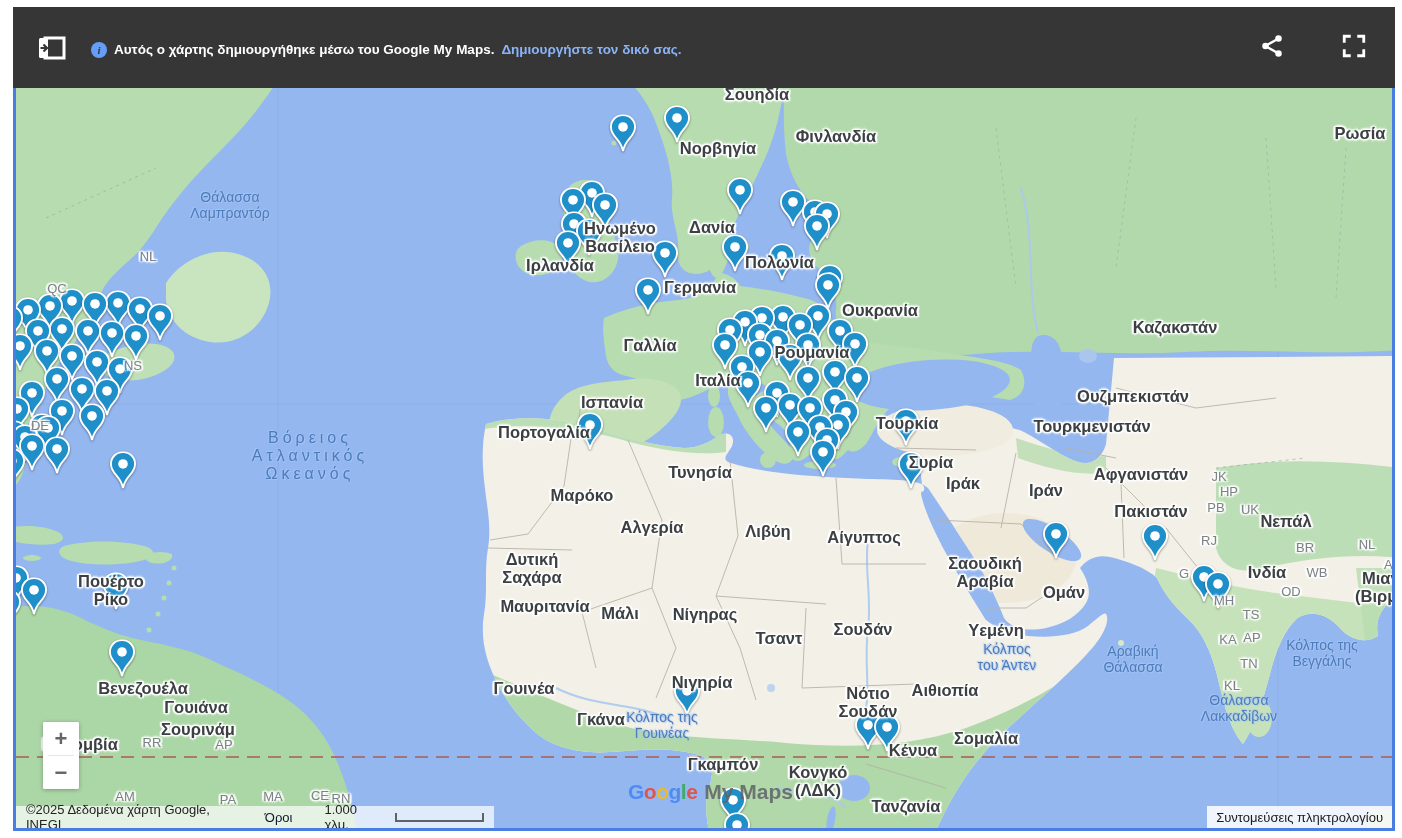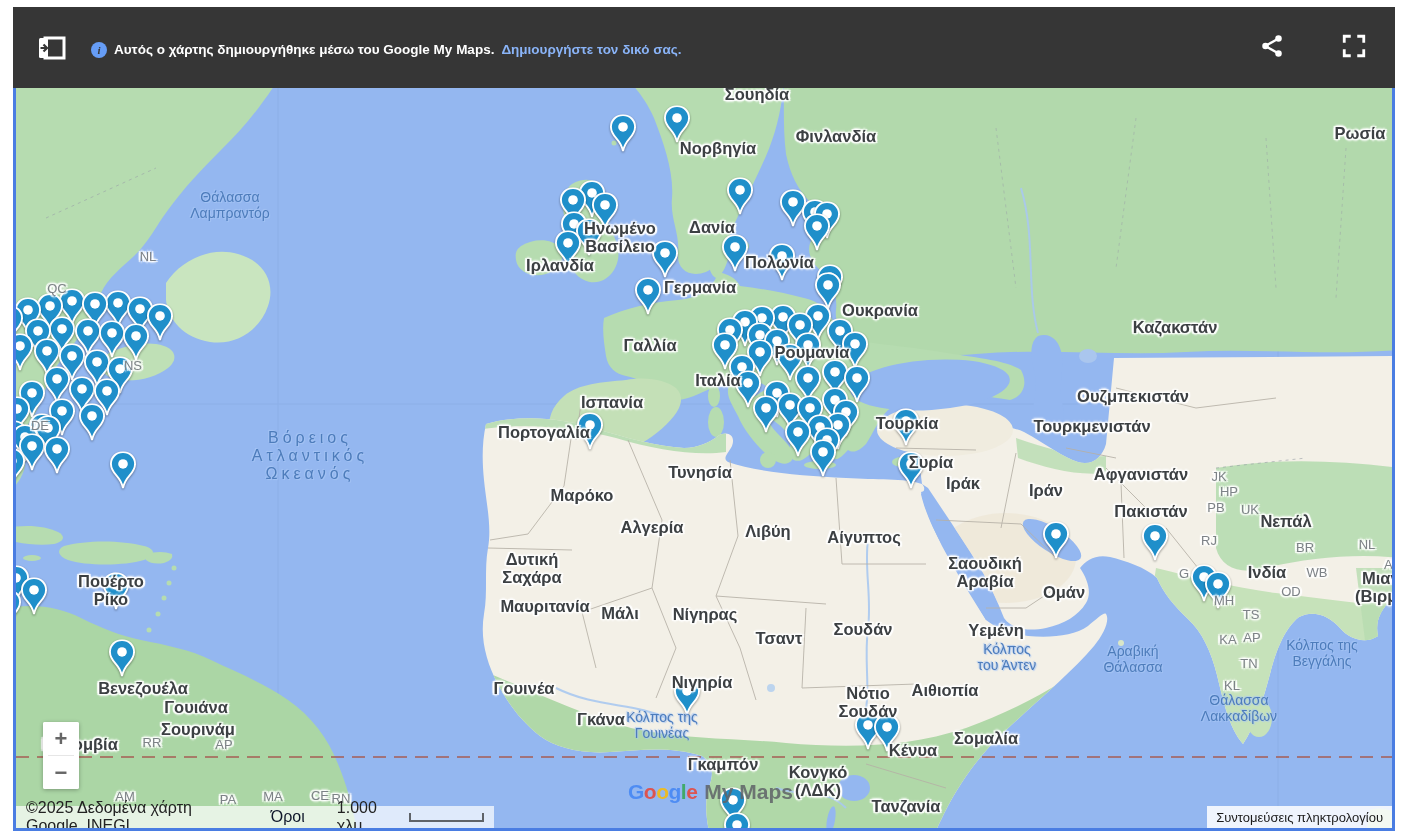--- a/index.html
+++ b/index.html
@@ -36,21 +36,21 @@
   .zoomctl{position:absolute;left:27px;top:634px;width:36px;background:#fff;border-radius:2px;
     box-shadow:0 1px 4px rgba(0,0,0,.3);overflow:hidden;}
   .zbtn{display:block;width:36px;height:33px;background:#fff;border:none;font-size:22px;font-weight:700;color:#666;
     cursor:pointer;line-height:30px;padding:0;}
   .zdiv{height:1px;background:#e6e6e6;margin:0 5px;}
   
   .wm{position:absolute;left:612px;top:692px;font-size:21px;font-weight:700;letter-spacing:-.5px;opacity:.85;pointer-events:none;}
   .wm .suffix{color:#5f6368;font-weight:700;margin-left:7px;letter-spacing:0;}
   
   .attrib{position:absolute;left:0;bottom:0;height:22px;width:478px;background:rgba(255,255,255,.7);
-    display:flex;align-items:center;font-size:16px;color:#222;padding:0 10px;box-sizing:border-box;gap:6px;}
+    display:flex;align-items:center;font-size:13px;color:#222;padding:0 10px;box-sizing:border-box;gap:6px;}
   .attrib a{color:#0f172a;text-decoration:none;cursor:pointer;margin-left:26px;}
   .scaletxt{margin-left:26px;}
   .scalebar{width:92px;height:7px;border-bottom:2px solid #5f6368;border-left:2px solid #5f6368;border-right:2px solid #5f6368;margin-left:8px;}
   
   .shortcuts{position:absolute;right:0;bottom:0;height:22px;background:rgba(255,255,255,.85);border:none;
     font-size:13px;color:#1a1a1a;padding:0 9px;cursor:pointer;font-family:inherit;}
 </style>
 </head>
 <body>
 

